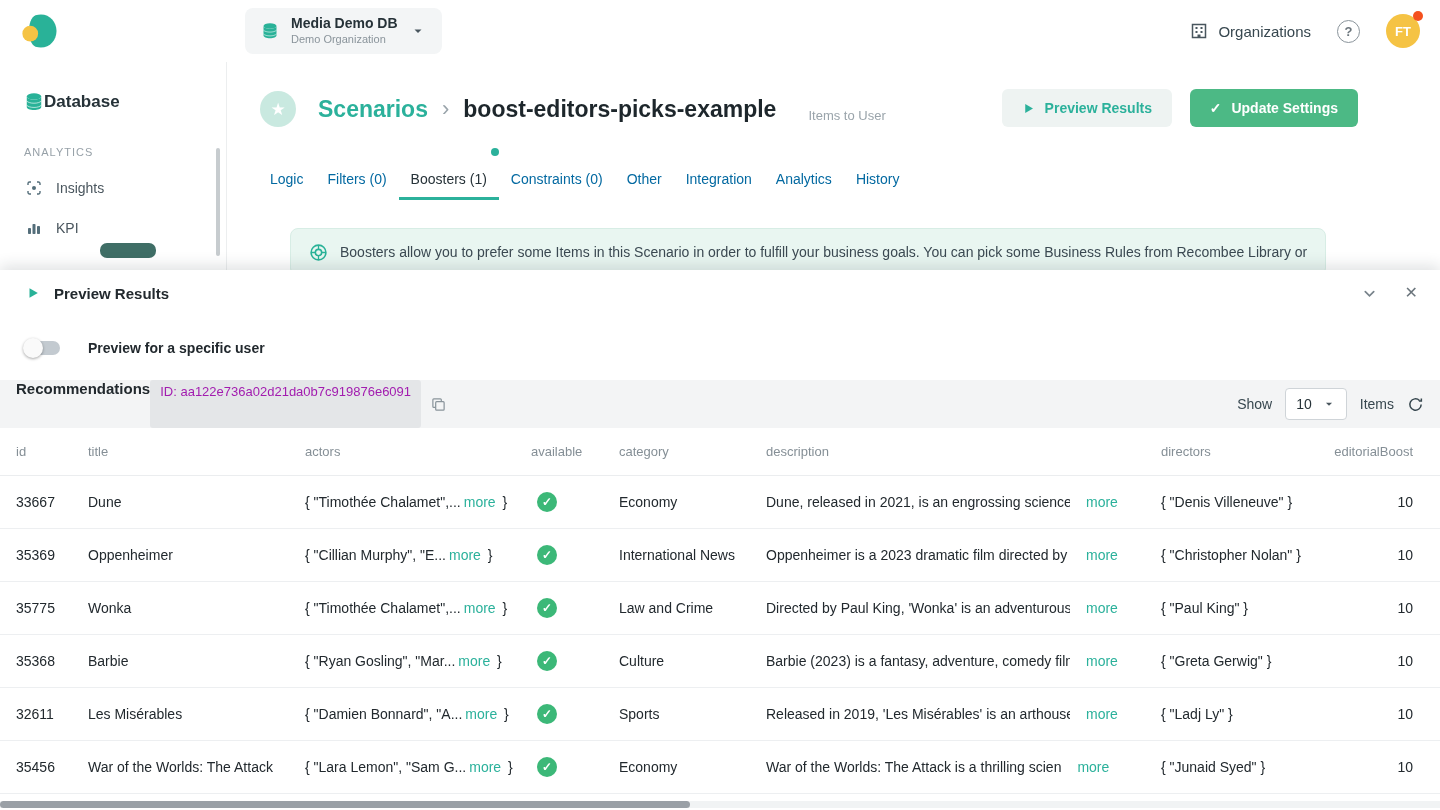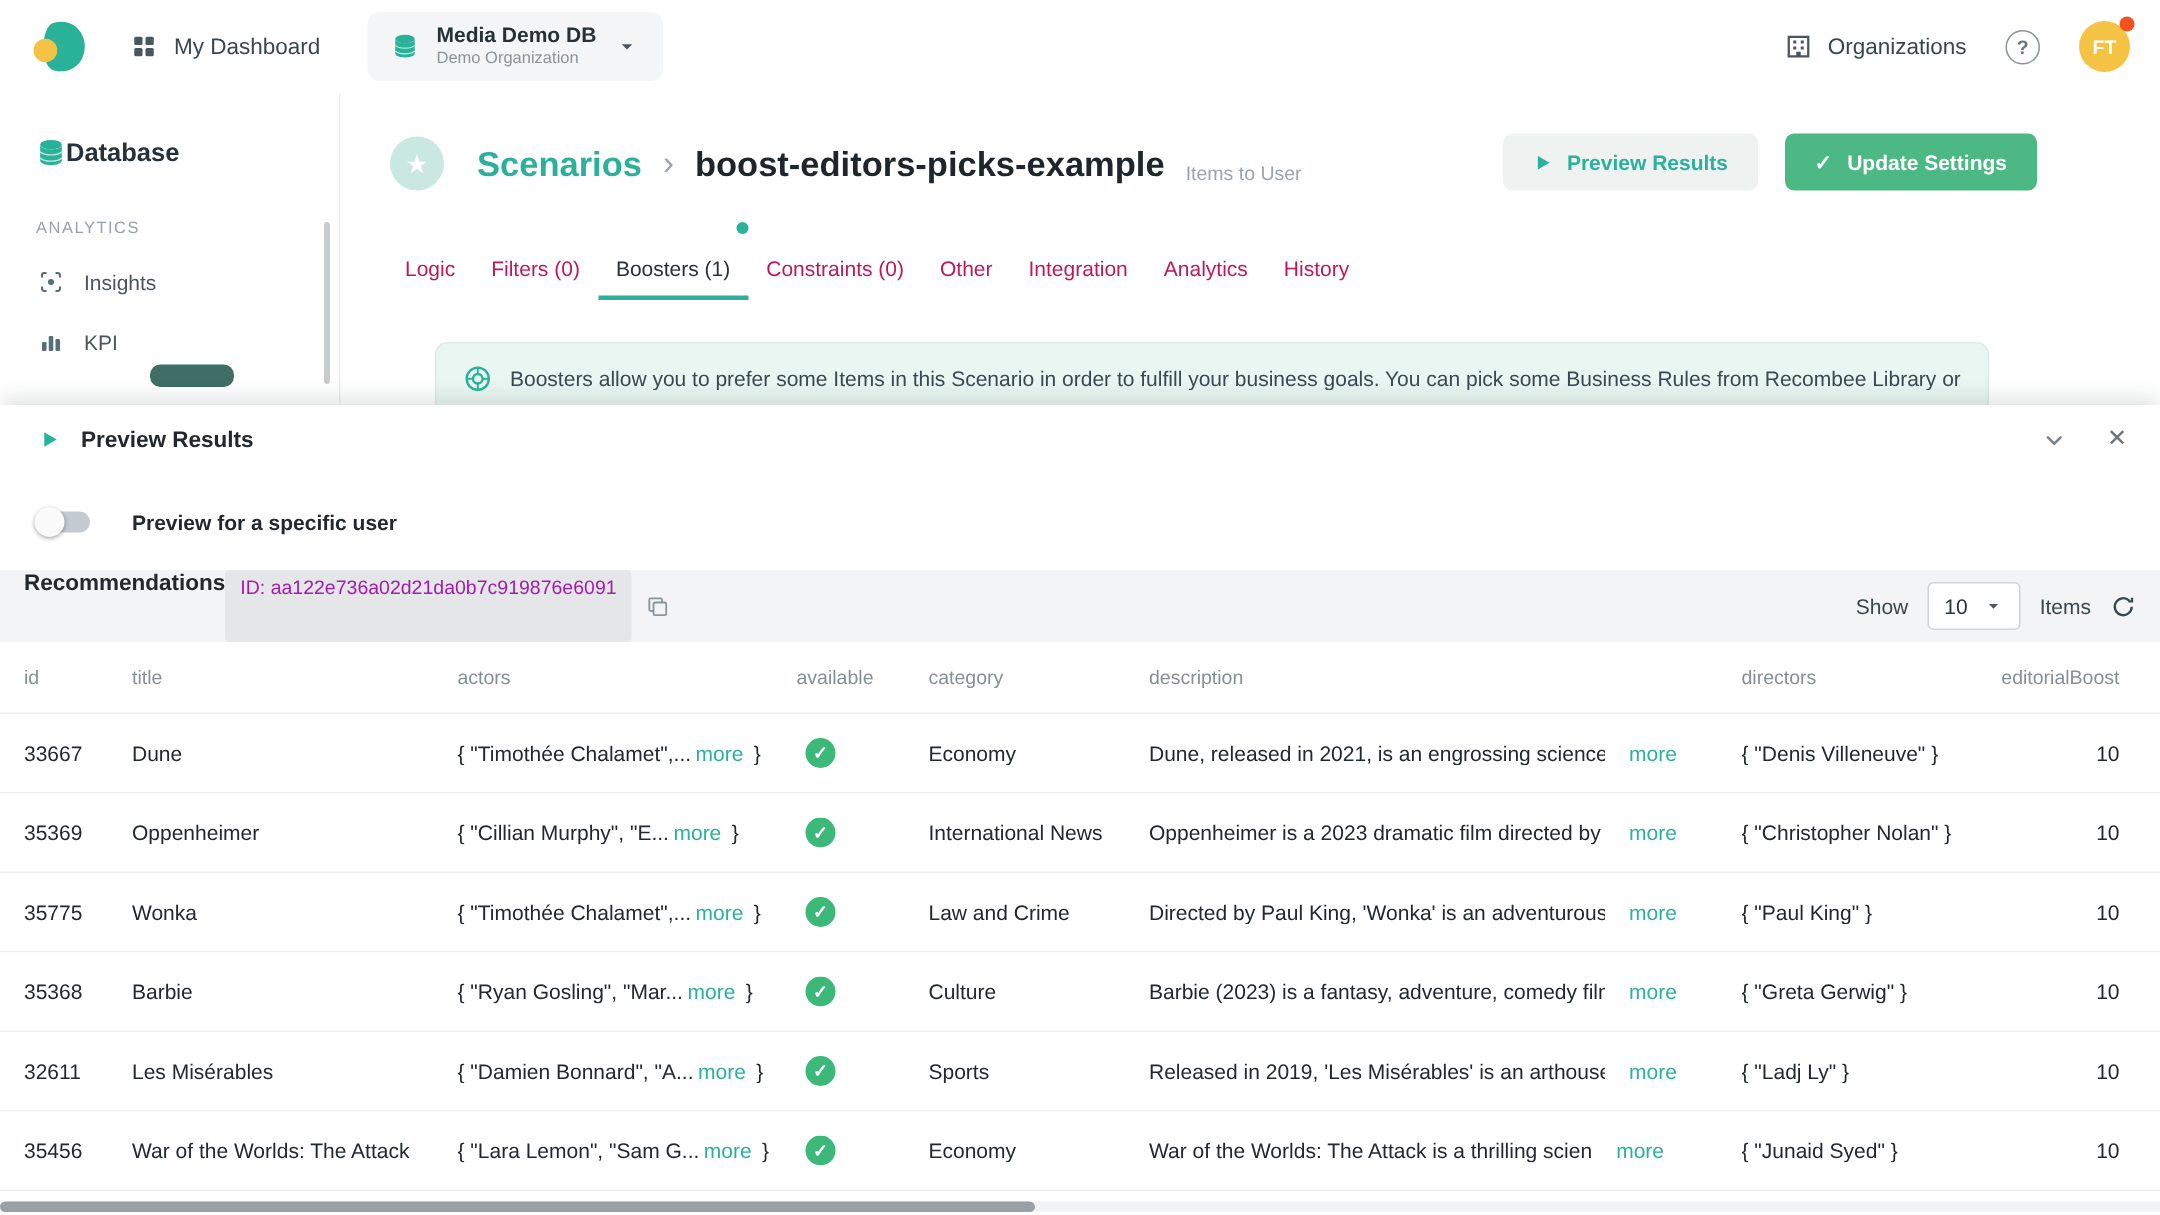--- a/index.html
+++ b/index.html
@@ -45,30 +45,30 @@
                background:#3f6e66; border-radius:7px; }
 
   
   .content { position:absolute; top:62px; left:227px; right:0; bottom:0; background:#fff; }
   .crumb-row { position:absolute; top:28px; left:33px; right:30px; height:38px; display:flex; align-items:center; }
   .star-circle { width:36px; height:36px; border-radius:50%; background:#c9e9e0; color:#fff;
                  font-size:17px; display:flex; align-items:center; justify-content:center; }
   .crumb-parent { margin-left:22px; font-size:23px; font-weight:600; color:#2bb19b; cursor:pointer; }
   .crumb-chev { margin:0 14px; font-size:22px; color:#9aa4ab; }
   .crumb-current { font-size:23px; font-weight:700; color:#1d262b; }
-  .crumb-sub { margin-left:14px; align-self:flex-end; padding-bottom:5px; font-size:13px; color:#9aa4ab; }
+  .crumb-sub { margin-left:32px; align-self:flex-end; padding-bottom:5px; font-size:13px; color:#9aa4ab; }
   .btn { height:38px; border:none; border-radius:6px; font-family:inherit; font-size:14px; font-weight:700;
          display:flex; align-items:center; gap:10px; padding:0 20px; cursor:pointer; position:absolute; top:27px; }
   .btn-preview { right:268px; background:#eef3f2; color:#2bb19b; }
   .btn-update  { right:82px;  background:#4cb985; color:#fff; }
   .btn-update .ck { font-size:14px; font-weight:700; }
 
   .tabs { position:absolute; top:96px; left:31px; height:42px; display:flex; align-items:center; }
   .tab { position:relative; height:42px; display:flex; align-items:center; padding:0 12px;
-         font-size:14px; color:#be185d; cursor:pointer; white-space:nowrap; }
+         font-size:14px; color:#0369a1; cursor:pointer; white-space:nowrap; }
   .tab.active { color:#263238; font-weight:500; border-bottom:3px solid #2bb19b; padding-top:3px; }
   .tab .unsaved-dot { position:absolute; top:-10px; right:0; width:8px; height:8px; border-radius:50%;
                       background:#2bb19b; }
 
   .banner { position:absolute; top:166px; left:63px; width:1036px; height:48px; background:#e9f6f1;
             border:1px solid #d7ede5; border-radius:8px; display:flex; align-items:center;
             padding:0 18px; gap:12px; }
   .banner-text { flex:1; font-size:14px; color:#3b4952; white-space:nowrap; overflow:hidden; }
   .banner-ellipsis { position:absolute; left:50%; bottom:-5px; transform:translateX(-50%);
                      font-size:14px; color:#3b4952; }
@@ -126,29 +126,20 @@
 </head>
 <body>
 
 <header class="topbar">
   <div class="logo-wrap">
     <svg width="42" height="42" viewBox="0 0 48 48">
       <path d="M20 6 C34 2 44 12 44 24 C44 36 34 46 20 42 C10 38 10 10 20 6 Z" fill="#29b298"></path>
       <circle cx="14" cy="27" r="9" fill="#f5c344"></circle>
     </svg>
   </div>
-  <div class="dash-item">
-    <svg width="16" height="16" viewBox="0 0 16 16" fill="#49565e">
-      <rect x="1.5" y="1.5" width="5.5" height="5.5" rx="1"></rect>
-        <rect x="9" y="1.5" width="5.5" height="5.5" rx="1"></rect>
-      <rect x="1.5" y="9" width="5.5" height="5.5" rx="1"></rect>
-        <rect x="9" y="9" width="5.5" height="5.5" rx="1"></rect>
-    </svg>
-    <span>My Dashboard</span>
-  </div>
   <div class="db-select">
     <svg width="18" height="18" viewBox="0 0 18 18">
       <ellipse cx="9" cy="4" rx="6.5" ry="2.8" fill="#29b298"></ellipse>
       <path d="M2.5 4v9.5c0 1.6 2.9 2.8 6.5 2.8s6.5-1.2 6.5-2.8V4c0 1.6-2.9 2.8-6.5 2.8S2.5 5.6 2.5 4z" fill="#29b298"></path>
       <path d="M2.5 8.2c1.2 1.2 3.6 1.9 6.5 1.9s5.3-.7 6.5-1.9M2.5 12c1.2 1.2 3.6 1.9 6.5 1.9s5.3-.7 6.5-1.9" stroke="#fff" stroke-width="0.8" fill="none" opacity=".7"></path>
     </svg>
     <span class="txt">
       <span class="db-name">Media Demo DB</span>
       <span class="db-org">Demo Organization</span>
     </span>

